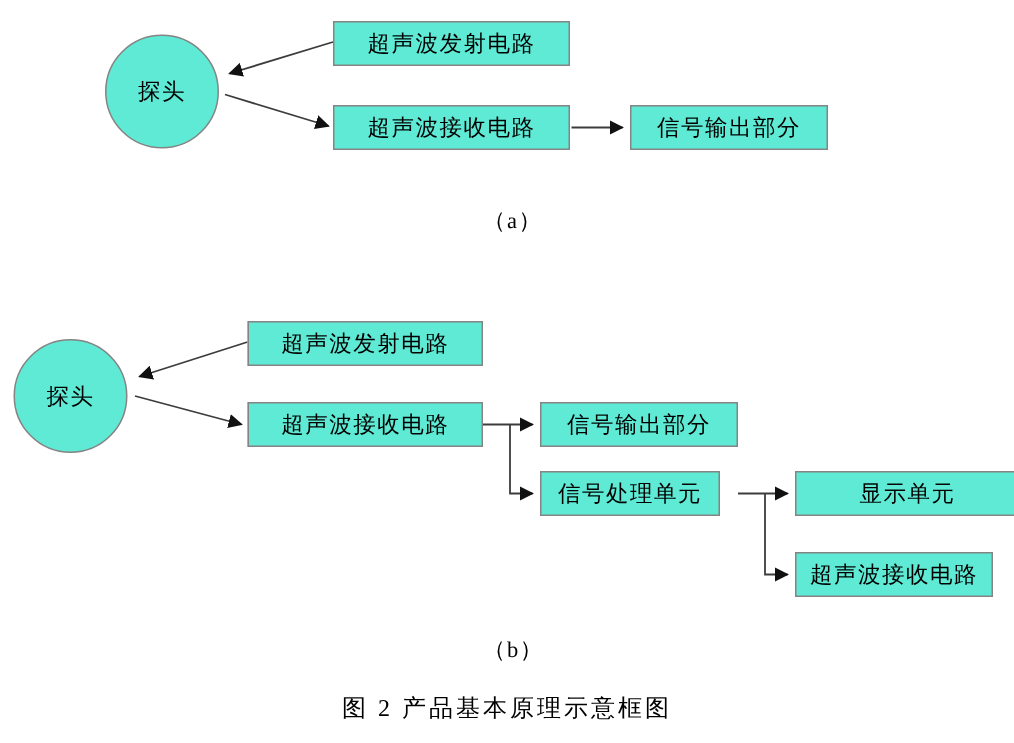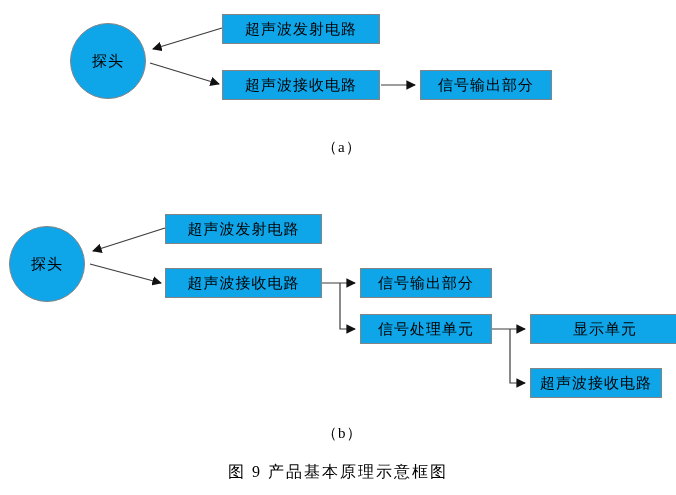--- a/index.html
+++ b/index.html
@@ -21,21 +21,21 @@
   svg.connectors {
     position: absolute;
     left: 0;
     top: 0;
   }
   .node {
     position: absolute;
     display: flex;
     align-items: center;
     justify-content: center;
-    background: #0ea5e9;
+    background: #5eead4;
     border: 1px solid #848484;
     font-size: 15px;
     letter-spacing: 1px;
     box-sizing: border-box;
     white-space: nowrap;
   }
   .node.circle {
     border-radius: 50%;
   }
   .sublabel {
@@ -105,29 +105,29 @@
   </div>
 
   <div class="node box" style="left:165px; top:268px; width:157px; height:30px;">
     <span>超声波接收电路</span>
   </div>
 
   <div class="node box" style="left:360px; top:268px; width:132px; height:30px;">
     <span>信号输出部分</span>
   </div>
 
-  <div class="node box" style="left:360px; top:314px; width:132px; height:30px;">
+  <div class="node box" style="left:360px; top:314px; width:120px; height:30px;">
     <span>信号处理单元</span>
   </div>
 
   <div class="node box" style="left:530px; top:314px; width:150px; height:30px;text-align:right;">
     <span>显示单元</span>
   </div>
 
   <div class="node box" style="left:530px; top:368px; width:132px; height:30px;">
     <span>超声波接收电路</span>
   </div>
 
   <div class="sublabel" style="left:322px; top:424px;">（b）</div>
 
-  <div class="figcaption" style="top:462px;">图 9  产品基本原理示意框图</div>
+  <div class="figcaption" style="top:462px;">图 2  产品基本原理示意框图</div>
 
 </div>
 
 </body></html>

